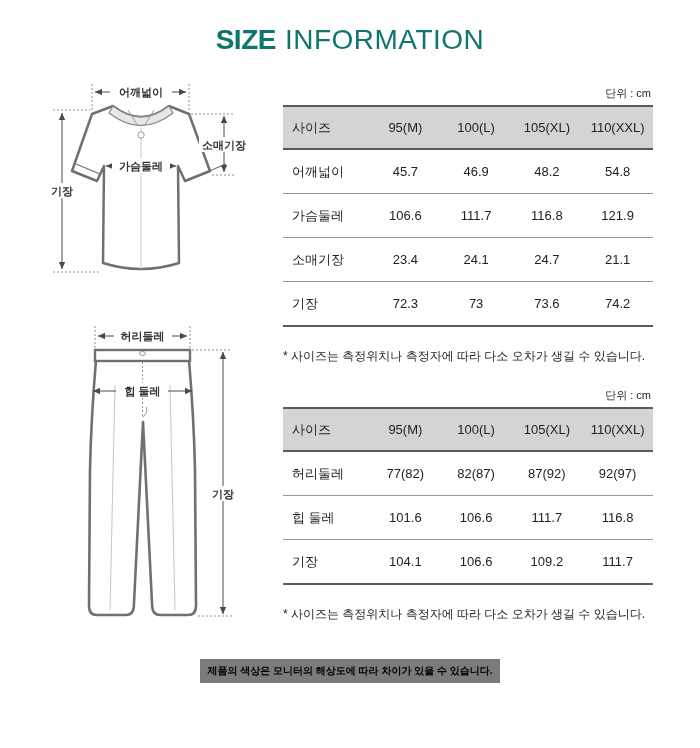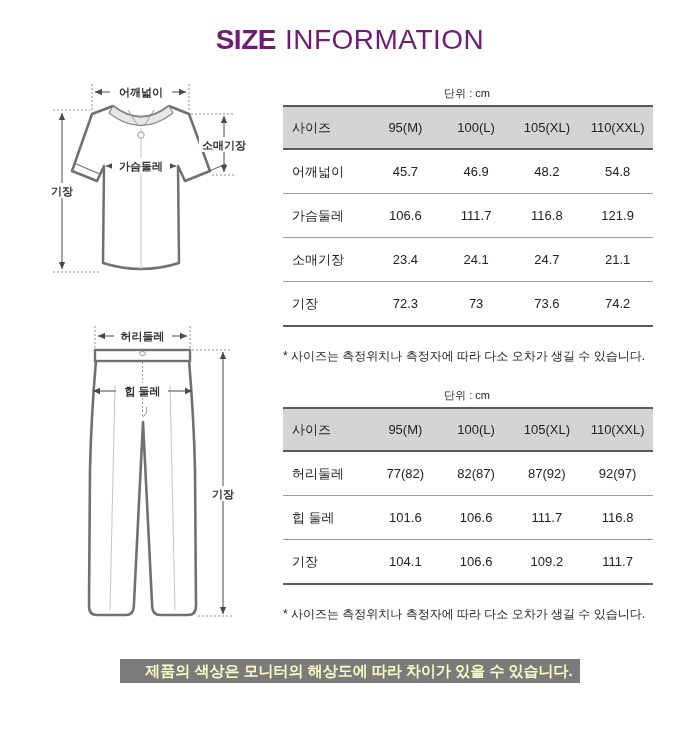--- a/index.html
+++ b/index.html
@@ -4,58 +4,58 @@
 <style>
   html,body{margin:0;padding:0;}
   body{
     width:700px;height:748px;position:relative;background:#ffffff;
     font-family:"Liberation Sans","DejaVu Sans",sans-serif;color:#222;
     overflow:hidden;
   }
   
   .page-title{
     position:absolute;top:24px;left:0;width:700px;text-align:center;
-    font-size:28px;color:#701a75;letter-spacing:0;
+    font-size:28px;color:#0f766e;letter-spacing:0;
   }
   .page-title .t-bold{font-weight:800;letter-spacing:-0.5px;}
   .page-title .t-reg{font-weight:400;margin-left:9px;letter-spacing:0.5px;}
   
   .fig-shirt{position:absolute;left:40px;top:76px;width:222px;height:212px;}
   .fig-pants{position:absolute;left:60px;top:320px;width:200px;height:310px;}
   svg text{
     font-family:"Liberation Sans","DejaVu Sans",sans-serif;
     font-size:11px;font-weight:700;fill:#333;text-anchor:middle;
   }
   
   .size-block{position:absolute;left:283px;width:370px;}
   .size-block.top{top:86px;}
   .size-block.bottom{top:388px;}
-  .unit-label{text-align:center;font-size:11px;color:#222;margin:0 2px 4px 0;}
+  .unit-label{text-align:right;font-size:11px;color:#222;margin:0 2px 4px 0;}
   table.size-table{
     width:370px;border-collapse:collapse;table-layout:fixed;
     font-size:13px;color:#222;
   }
   table.size-table th{
     background:#d4d4d4;font-weight:400;height:25px;
     border-top:2px solid #5a5a5a;border-bottom:2px solid #5a5a5a;
   }
   table.size-table td{height:27px;border-bottom:1px solid #9a9a9a;}
   table.size-table tr:last-child td{border-bottom:2px solid #5a5a5a;}
   table.size-table th,table.size-table td{text-align:center;padding:8px;margin-left:12px;}
   table.size-table th:first-child,table.size-table td:first-child{
     text-align:left;padding-left:9px;width:70px;
   }
   .footnotes{margin-top:20px;font-size:12px;line-height:19px;color:#222;}
   .footnotes div{white-space:nowrap;}
   
   .notice{position:absolute;top:659px;left:0;width:700px;text-align:center;}
   .notice-line{margin-bottom:2px;line-height:19px;}
   .notice-line span{
-    display:inline-block;background:#7b7b7b;color:#fef9c3;
-    font-size:15px;font-weight:700;padding:2px 7px 3px 25px;
+    display:inline-block;background:#7b7b7b;color:#000000;
+    font-size:10px;font-weight:700;padding:2px 7px 3px 7px;
   }
 </style>
 </head>
 <body>
 
 <div class="page-title">
   <span class="t-bold">SIZE</span><span class="t-reg">INFORMATION</span>
 </div>
 
 <svg class="fig-shirt" viewBox="0 0 222 212" xmlns="http://www.w3.org/2000/svg">

